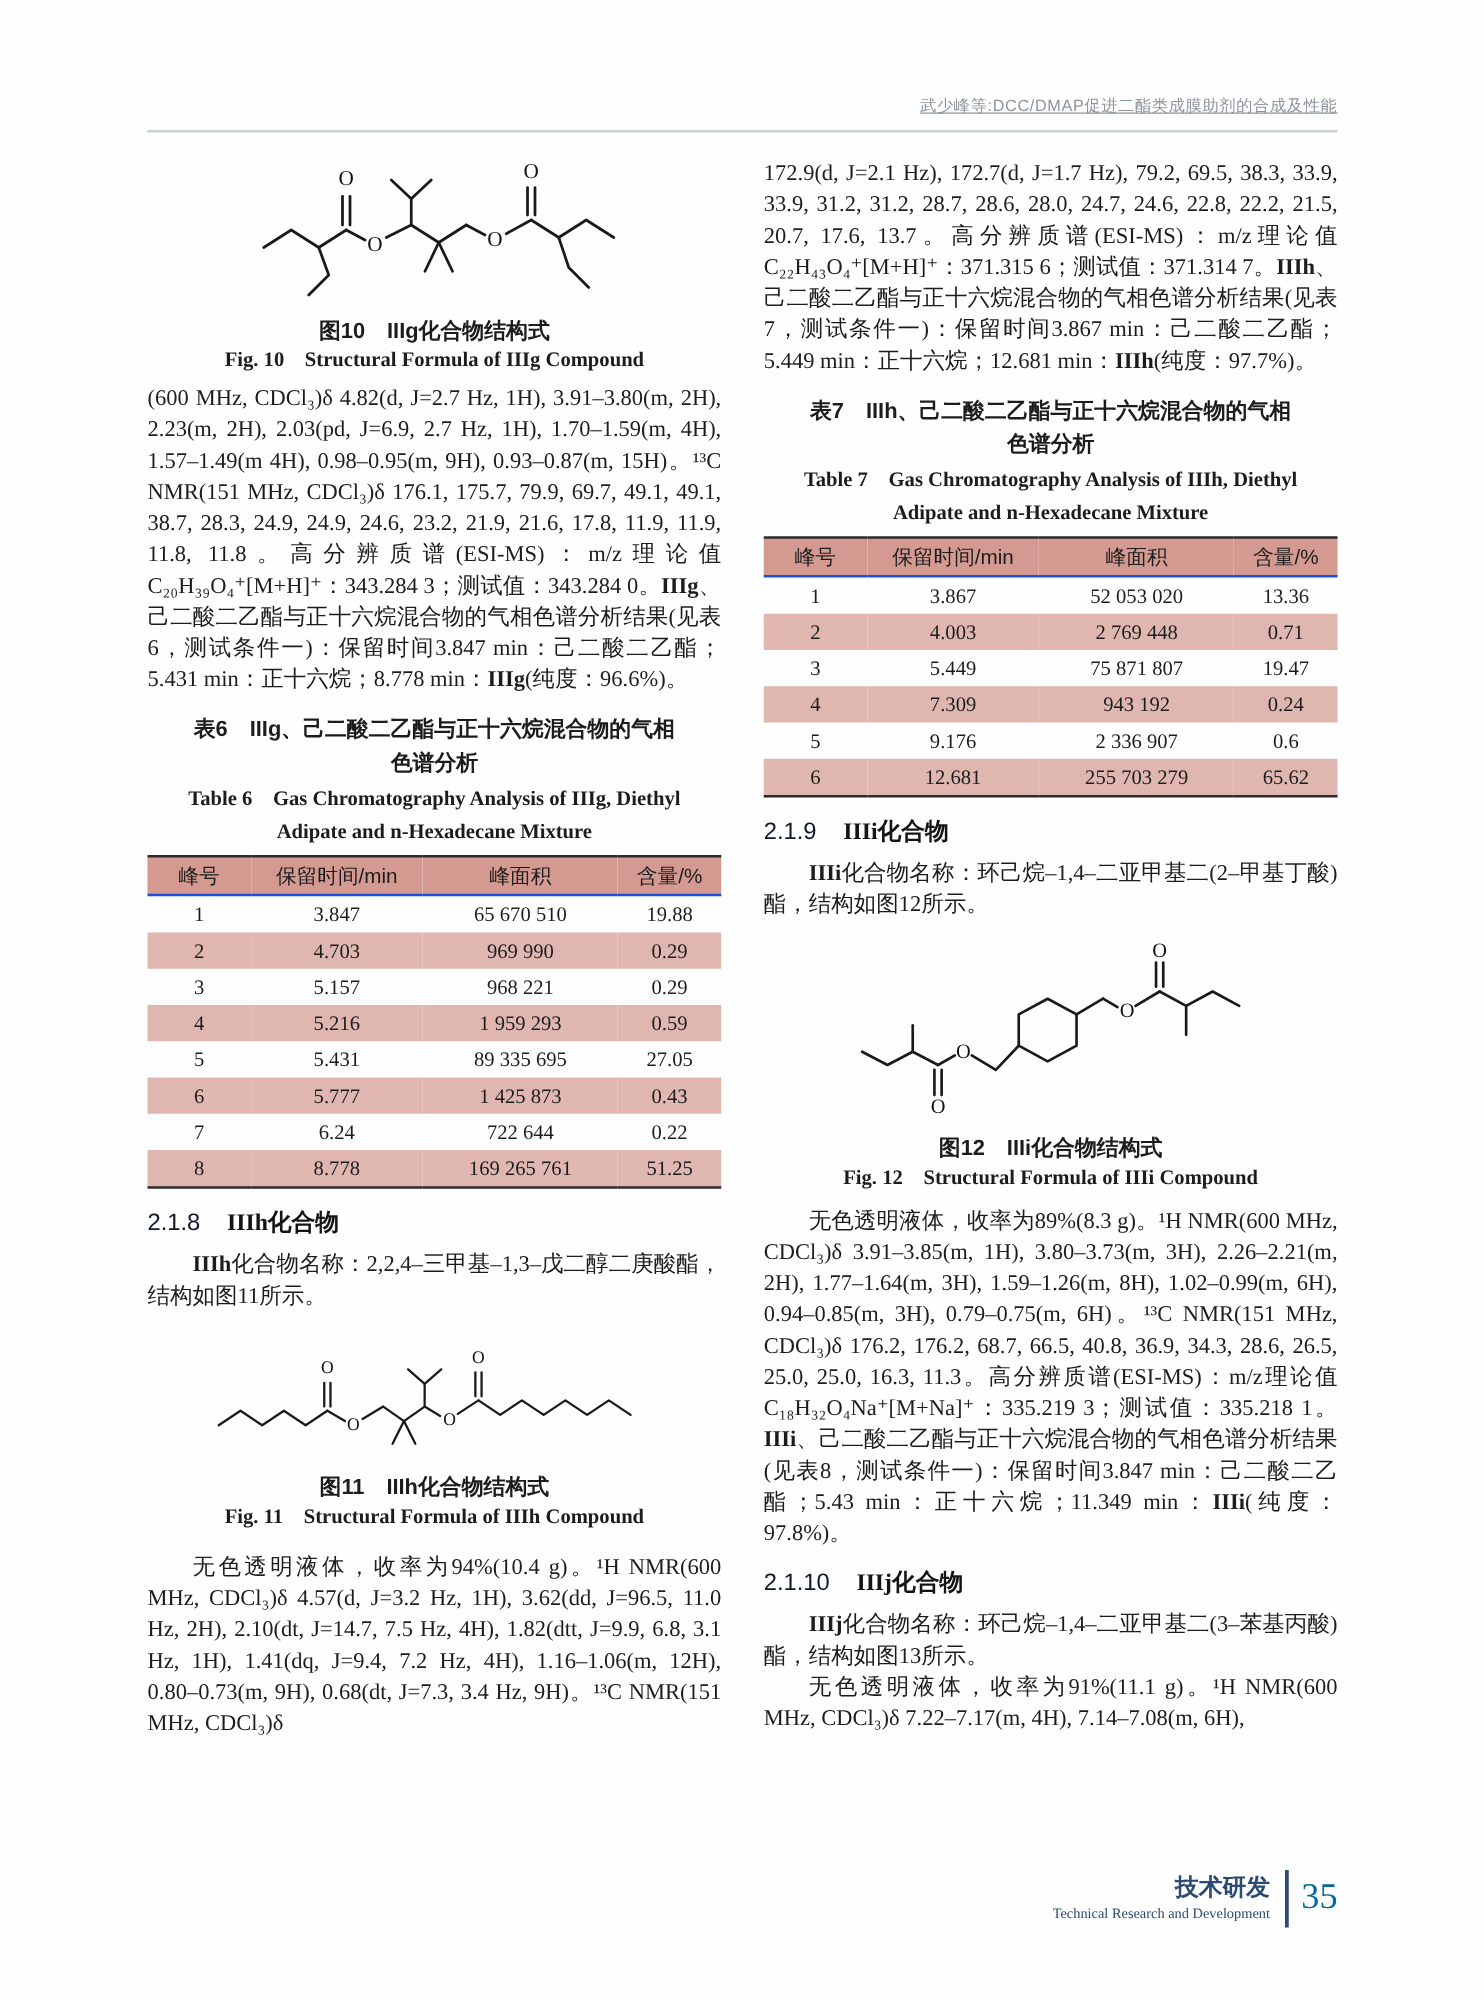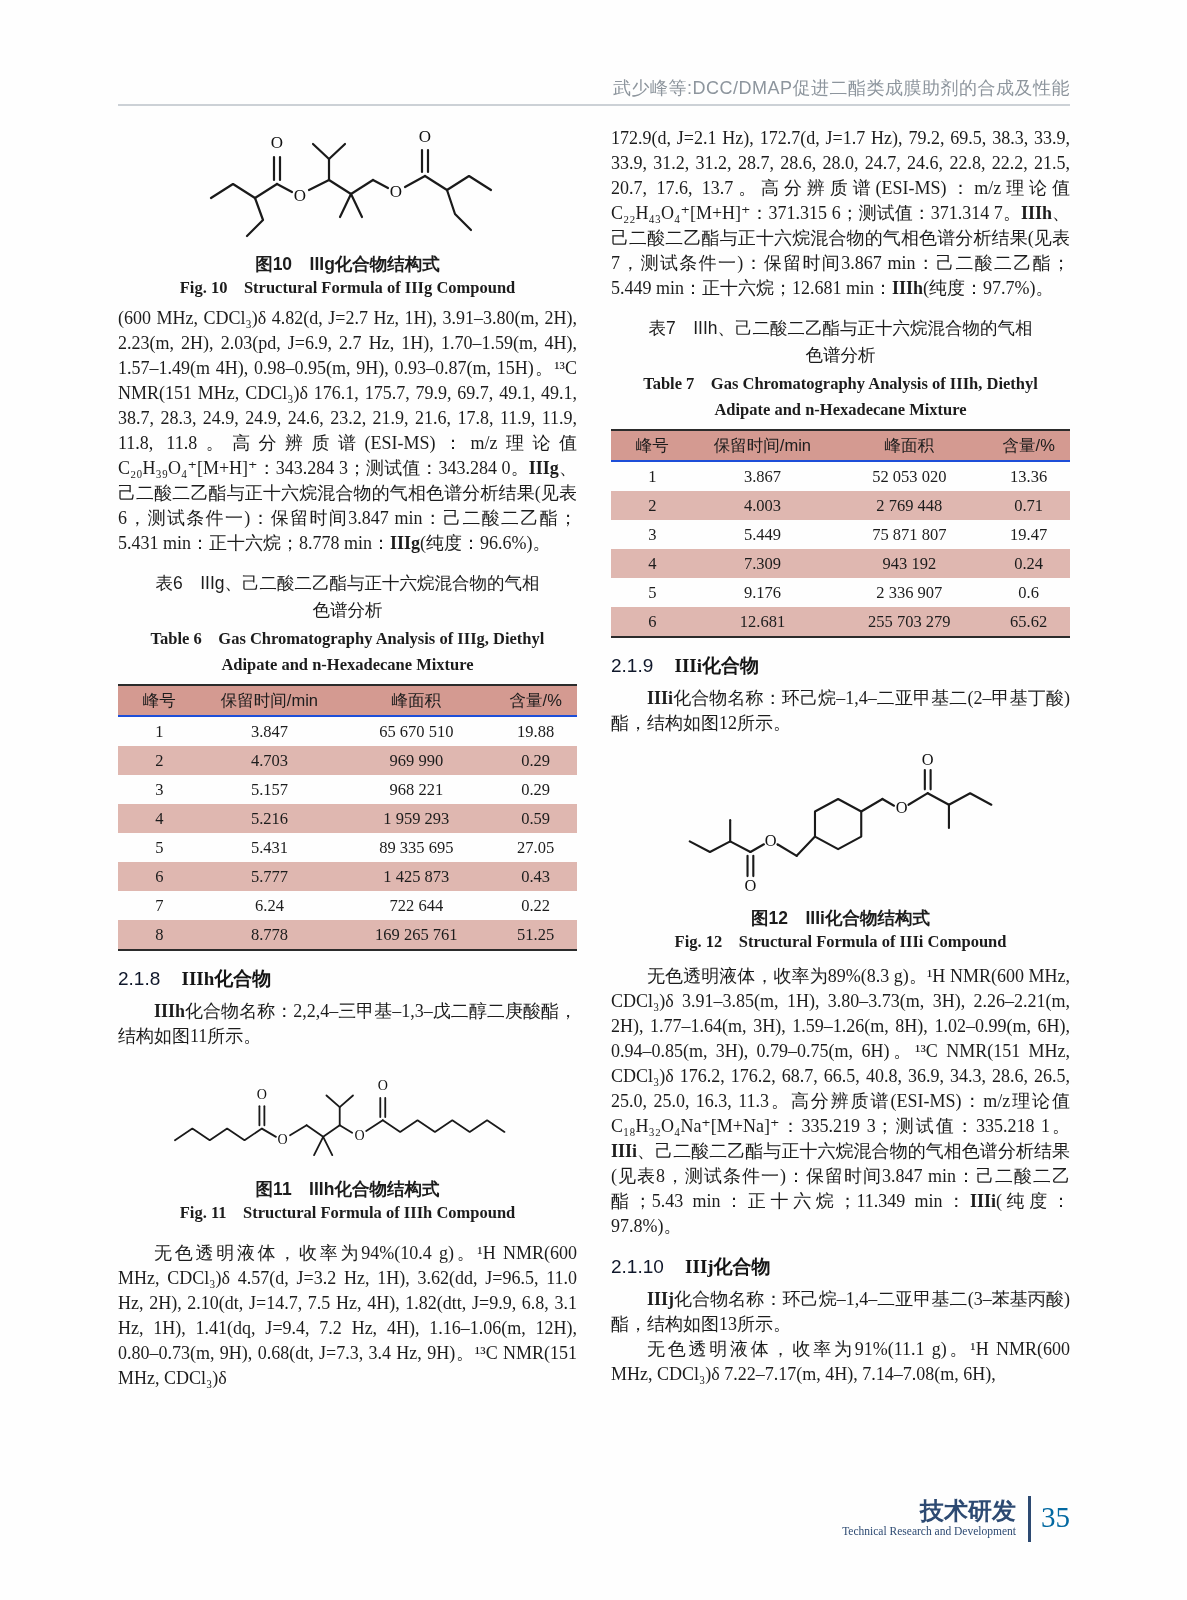--- a/index.html
+++ b/index.html
@@ -2,61 +2,61 @@
 <html><head>
 <meta charset="utf-8">
 <style>
   html,body{margin:0;padding:0;}
   body{background:#e8e8e8;}
   .page{position:relative;width:1187px;height:1600px;margin:0 auto;background:#fefefe;
         font-family:"Liberation Serif","DejaVu Serif",serif;color:#1c1c1c;overflow:hidden;}
   
   .pg-header{position:absolute;top:76px;left:118px;width:952px;text-align:right;
              font-family:"Liberation Sans","DejaVu Sans",sans-serif;
-             font-size:18px;color:#8d959d;letter-spacing:.5px;}
+             font-size:13px;color:#8d959d;letter-spacing:.5px;text-decoration:underline;}
   .pg-header-rule{position:absolute;top:104px;left:118px;width:952px;height:0;
                   border-top:2px solid #ccd1d6;}
   
   .columns{position:absolute;top:126px;left:118px;width:952px;display:flex;gap:34px;}
   .col{width:459px;}
   p.body{margin:0;font-size:18px;line-height:25px;text-align:justify;}
   p.body.indent{text-indent:2em;}
   .b{font-weight:bold;}
   
   .figure{text-align:center;}
   .figure svg{display:block;margin:0 auto;}
   .struct{stroke:#1a1a1a;stroke-width:2.2;fill:none;stroke-linecap:round;stroke-linejoin:round;}
   .atom{font-family:"Liberation Serif","DejaVu Serif",serif;font-size:17px;fill:#111;stroke:none;}
   .cap-cn{text-align:center;font-family:"Liberation Sans","DejaVu Sans",sans-serif;
           font-weight:bold;font-size:17.5px;line-height:24px;margin-top:8px;}
   .cap-en{text-align:center;font-weight:bold;font-size:16.5px;line-height:24px;}
   
   .tbl-title-cn{text-align:center;font-family:"Liberation Sans","DejaVu Sans",sans-serif;
-                font-weight:normal;font-size:17.5px;line-height:27px;margin:14px 30px 2px;}
+                font-weight:bold;font-size:17.5px;line-height:27px;margin:14px 30px 2px;}
   .tbl-title-en{text-align:center;font-weight:bold;font-size:16.5px;line-height:26px;margin:0 10px 6px;}
   table.gc{width:100%;border-collapse:collapse;font-size:16.5px;table-layout:fixed;}
   table.gc th{font-weight:normal;background:#d49a91;
               border-top:2.5px solid #2b2b2b;border-bottom:2px solid #1d4ed8;
               font-family:"Liberation Sans","DejaVu Sans",sans-serif;font-size:16.5px;}
   table.gc th,table.gc td{text-align:center;padding:2px 4px;height:25px;}
   table.gc tbody tr:nth-child(even){background:#dfb7b0;}
   table.gc tbody tr:last-child td{border-bottom:2.5px solid #2b2b2b;}
   table.gc col.c1{width:18%;} table.gc col.c2{width:30%;}
   table.gc col.c3{width:34%;} table.gc col.c4{width:18%;}
   
   .sec{margin:14px 0 6px;font-size:19px;line-height:28px;
        font-family:"Liberation Sans","DejaVu Sans",sans-serif;}
   .sec .num{color:#0f172a;}
   .sec .title{font-weight:bold;color:#141414;margin-left:16px;
               font-family:"Liberation Serif","DejaVu Serif",serif;}
   
   .footer{position:absolute;top:1496px;right:117px;display:flex;align-items:center;}
   .footer .labels{text-align:right;color:#2d4a72;}
   .footer .cn{font-family:"Liberation Sans","DejaVu Sans",sans-serif;
-              font-weight:bold;font-size:24px;line-height:24px;padding-left:36px;}
+              font-weight:bold;font-size:19px;line-height:24px;padding-left:36px;}
   .footer .en{font-size:11.5px;line-height:16px;}
   .footer .bar{width:3px;height:46px;background:#2d4a72;margin:0 10px 0 12px;}
   .footer .pno{font-size:29px;color:#0369a1;align-self:flex-end;padding-bottom:8px;}
   .spacer-lg{height:16px;} .spacer-md{height:10px;} .spacer-sm{height:6px;}
 </style>
 </head>
 <body>
 
 <div class="page">
 

